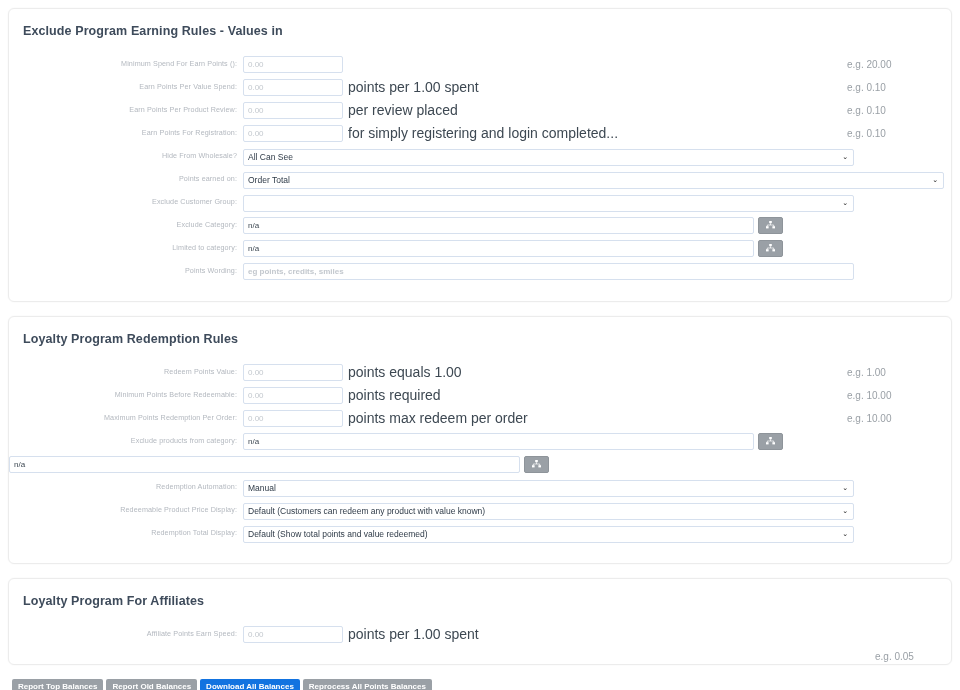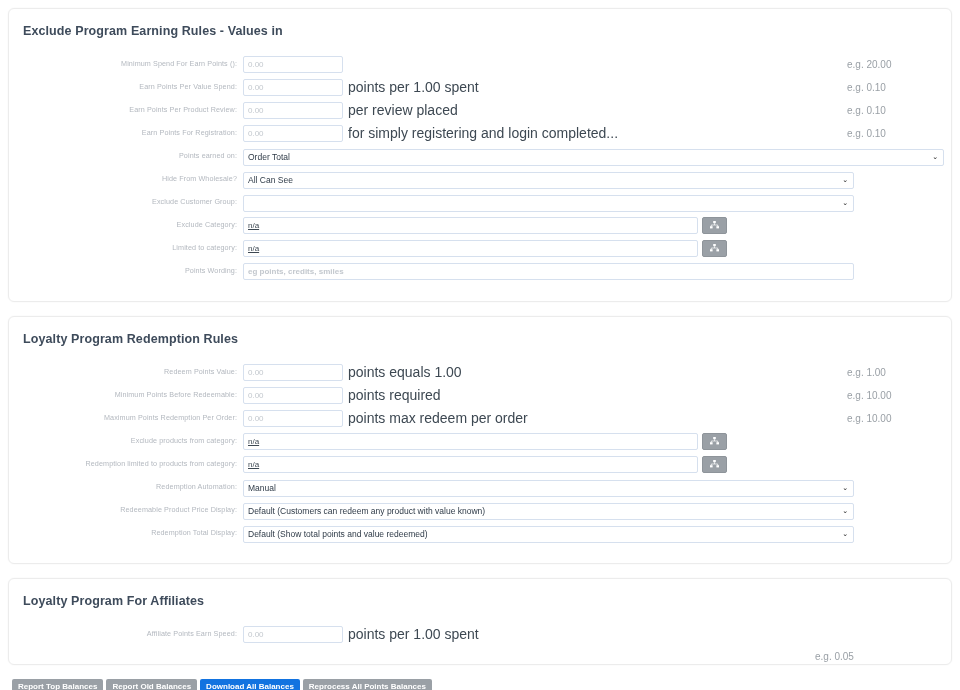--- a/index.html
+++ b/index.html
@@ -74,21 +74,21 @@
     border-radius: 2px;
     background: #ffffff;
     font-family: "Liberation Sans", sans-serif;
     font-size: 8px;
     color: #3d4852;
     padding: 0 4px;
     outline: none;
   }
   input.txt::placeholder { color: #c3c8ce; }
   .w-num { width: 100px; }
-  .w-cat { width: 455px; text-decoration: underline; }
+  .w-cat { width: 511px; }
   .w-wording { width: 611px; font-weight: bold; }
 
   select.sel {
     height: 17px;
     border: 1px solid #d6e0ee;
     border-radius: 2px;
     background: #ffffff;
     font-family: "Liberation Sans", sans-serif;
     font-size: 8.5px;
     color: #2f3b48;
@@ -197,29 +197,29 @@
           </div>
           <div class="row">
             <div class="lbl">Earn Points For Registration:</div>
             <div class="ctl-wrap">
               <input class="txt w-num" type="text" value="" placeholder="0.00" style="">
               <span class="suffix">for simply registering and login completed...</span>
               <span class="eg" style="left:604px;">e.g. 0.10</span>
             </div>
           </div>
           <div class="row">
+            <div class="lbl">Hide From Wholesale?</div>
+            <div class="ctl-wrap">
+              <span class="sel-wrap"><select class="sel w-sel-mid"><option selected="">All Can See</option></select><span class="sel-arrow">⌄</span></span>
+            </div>
+          </div>
+          <div class="row">
             <div class="lbl">Points earned on:</div>
             <div class="ctl-wrap">
               <span class="sel-wrap"><select class="sel w-sel-long"><option selected="">Order Total</option></select><span class="sel-arrow">⌄</span></span>
-            </div>
-          </div>
-          <div class="row">
-            <div class="lbl">Hide From Wholesale?</div>
-            <div class="ctl-wrap">
-              <span class="sel-wrap"><select class="sel w-sel-mid"><option selected="">All Can See</option></select><span class="sel-arrow">⌄</span></span>
             </div>
           </div>
           <div class="row">
             <div class="lbl">Exclude Customer Group:</div>
             <div class="ctl-wrap">
               <span class="sel-wrap"><select class="sel w-sel-mid"><option selected=""></option></select><span class="sel-arrow">⌄</span></span>
             </div>
           </div>
           <div class="row">
             <div class="lbl">Exclude Category:</div>
@@ -298,21 +298,20 @@
                     <rect x="3.2" y="0" width="2.6" height="2.2" fill="#ffffff"></rect>
                     <rect x="0" y="5.2" width="2.6" height="2.2" fill="#ffffff"></rect>
                     <rect x="6.4" y="5.2" width="2.6" height="2.2" fill="#ffffff"></rect>
                     <path d="M4.5 2.2 L4.5 4 M1.3 5.2 L1.3 4 L7.7 4 L7.7 5.2" stroke="#ffffff" stroke-width="0.7" fill="none"></path>
                   </svg>
                 </span>
               </button>
             </div>
           </div>
           <div class="row">
-            <div class="lbl">Redemption limited to products from category:</div>
             <div class="ctl-wrap">
               <input class="txt w-cat" type="text" value="n/a" style="">
               <button class="cat-btn">
                 <span>
                   <svg width="9" height="8" viewBox="0 0 9 8" aria-hidden="true">
                     <rect x="3.2" y="0" width="2.6" height="2.2" fill="#ffffff"></rect>
                     <rect x="0" y="5.2" width="2.6" height="2.2" fill="#ffffff"></rect>
                     <rect x="6.4" y="5.2" width="2.6" height="2.2" fill="#ffffff"></rect>
                     <path d="M4.5 2.2 L4.5 4 M1.3 5.2 L1.3 4 L7.7 4 L7.7 5.2" stroke="#ffffff" stroke-width="0.7" fill="none"></path>
                   </svg>
@@ -341,21 +340,21 @@
         </div>
       </div>
       <div class="panel">
         <div class="panel-title">Loyalty Program For Affiliates</div>
         <div class="panel-body">
           <div class="row">
             <div class="lbl">Affiliate Points Earn Speed:</div>
             <div class="ctl-wrap">
               <input class="txt w-num" type="text" value="" placeholder="0.00" style="">
               <span class="suffix">points per 1.00 spent</span>
-              <span class="eg" style="left:572px;margin-top:44px;">e.g. 0.05</span>
+              <span class="eg" style="left:632px;margin-top:44px;">e.g. 0.05</span>
             </div>
           </div>
         </div>
       </div>
     </div>
   <div class="btn-bar" id="btn-bar">
       <button class="btn">Report Top Balances</button>
       <button class="btn">Report Old Balances</button>
       <button class="btn primary">Download All Balances</button>
       <button class="btn">Reprocess All Points Balances</button>

